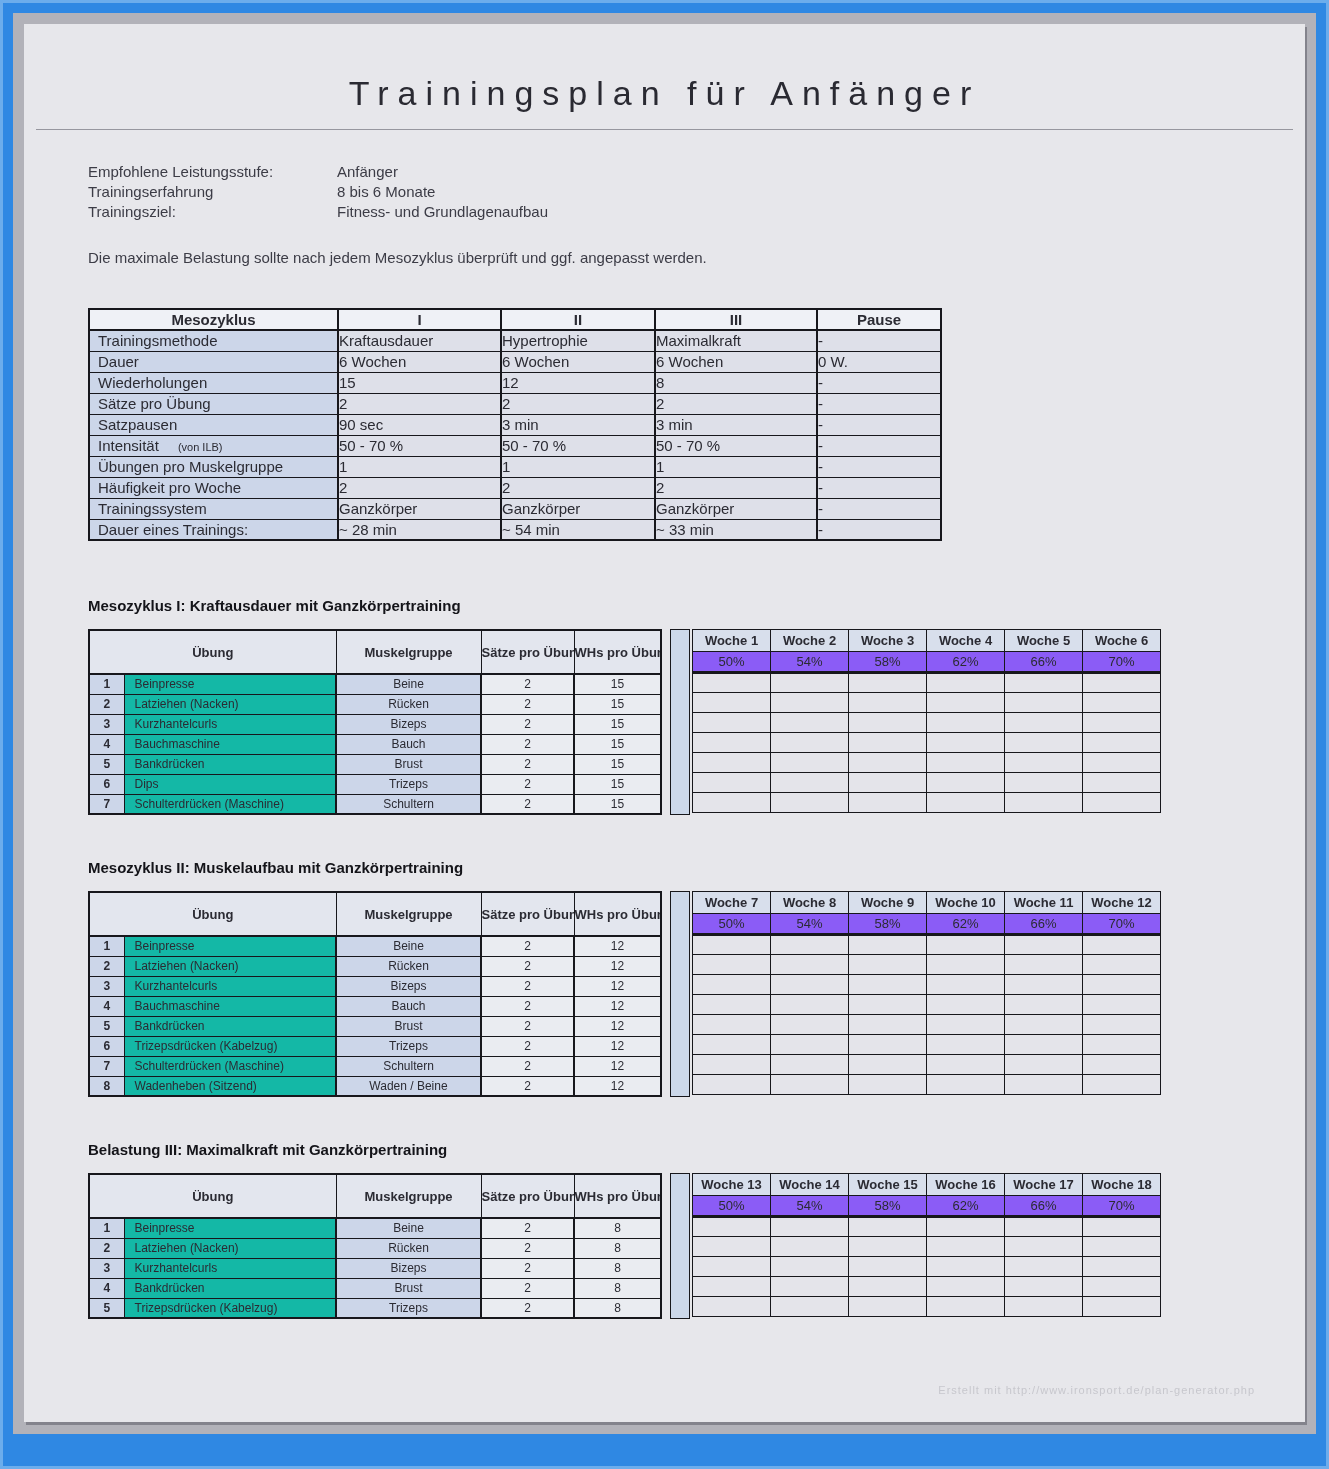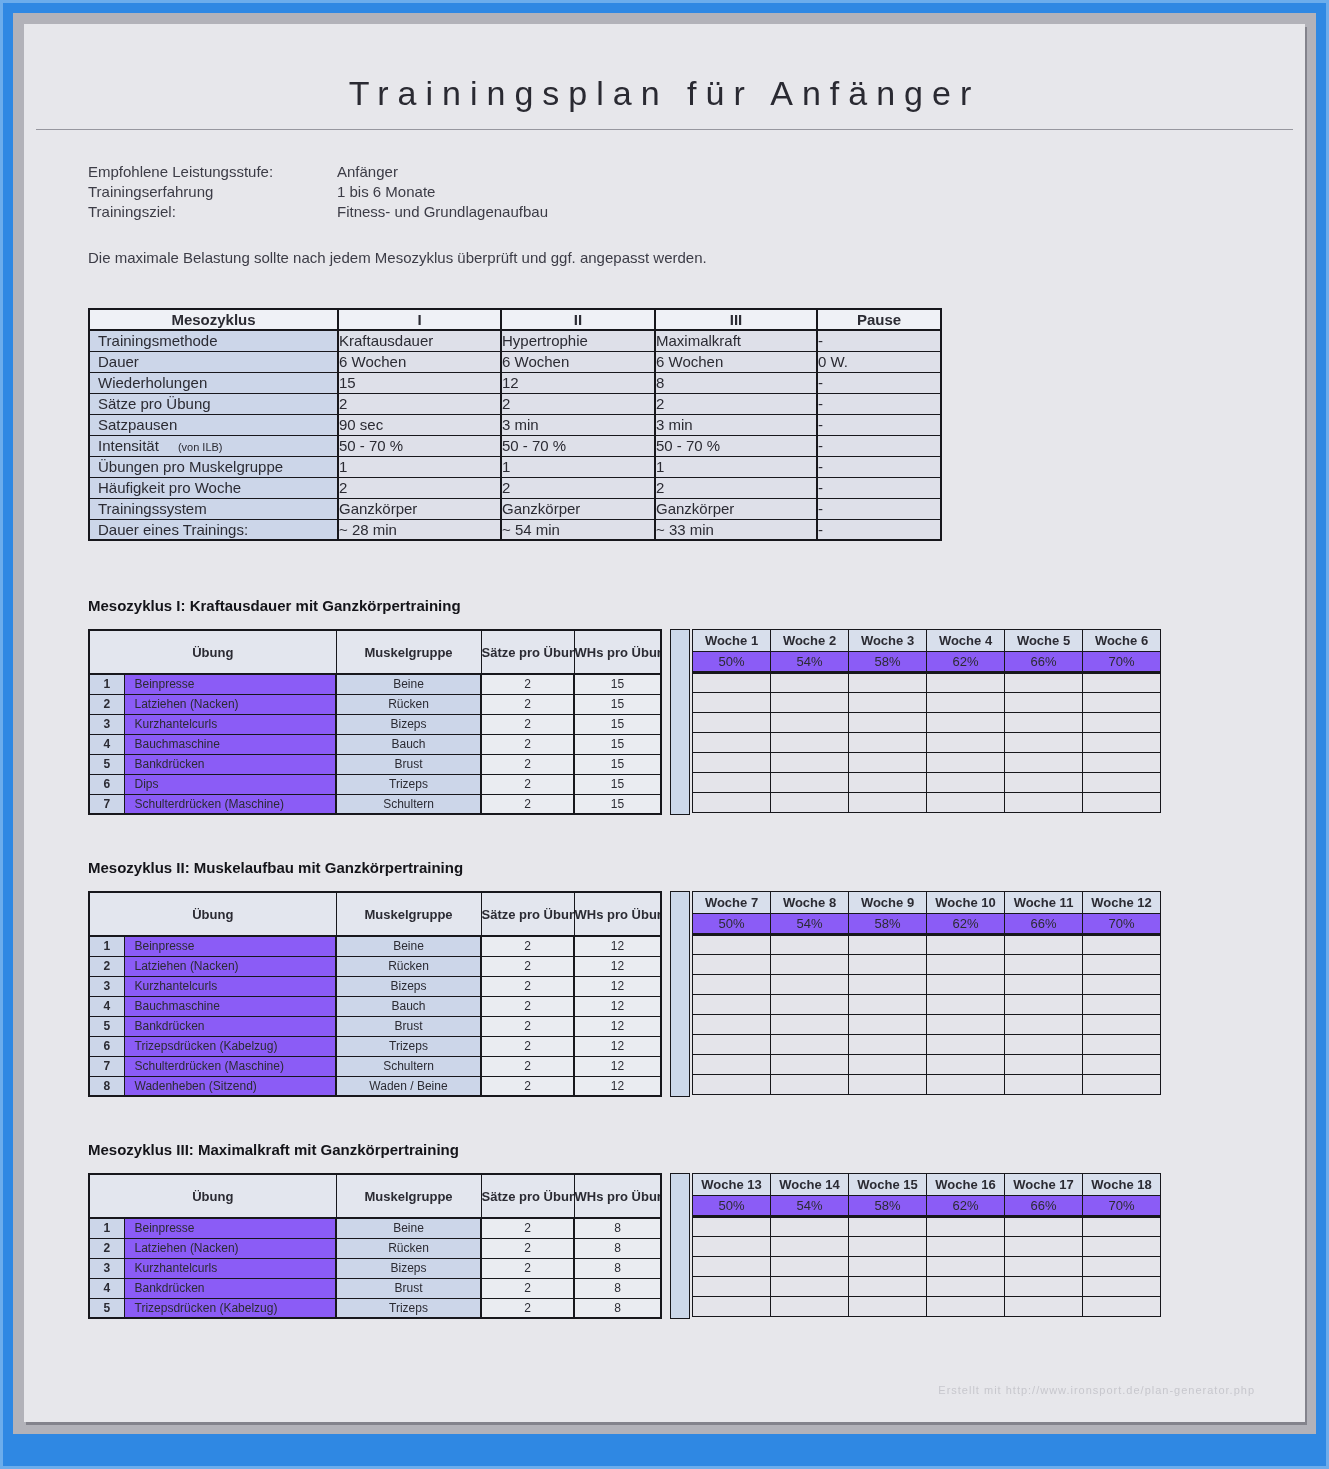--- a/index.html
+++ b/index.html
@@ -73,21 +73,21 @@
   
   .ex { width: 572px; font-size: 12px; border: 2px solid #17171c; }
   .ex th, .ex td { border: 1px solid #17171c; overflow: hidden; white-space: nowrap; }
   .ex thead th {
     height: 44px; background: #e3e6ee; font-weight: bold; font-size: 13px;
     text-align: center; border-bottom-width: 2px; vertical-align: middle;
   }
   .pre { white-space: pre-line; }
   .ex td { height: 20px; }
   .ex .nr { background: #ccd6e9; font-weight: bold; text-align: center; }
-  .ex .name { background: #8b5cf6; padding-left: 10px; margin-left: 40px; }
+  .ex .name { background: #14b8a6; padding-left: 10px; margin-left: 40px; }
   .ex .muscle { background: #ccd6e9; text-align: center; border-left-width: 2px; }
   .ex .sets, .ex .reps { background: #eaecf1; text-align: center; border-left-width: 2px; }
 
   
   .strip {
     width: 20px; align-self: stretch; margin-left: 8px;
     background: #ccd8ea; border: 1px solid #17171c;
   }
 
   
@@ -116,21 +116,21 @@
       <h1 class="title">Trainingsplan für Anfänger</h1>
       <hr class="rule">
 
       <div class="content">
 
         <div class="info">
           <div class="info-row">
             <span class="info-label">Empfohlene Leistungsstufe:</span><span class="info-value">Anfänger</span>
           </div>
           <div class="info-row">
-            <span class="info-label">Trainingserfahrung</span><span class="info-value">1 bis 6 Monate</span>
+            <span class="info-label">Trainingserfahrung</span><span class="info-value">8 bis 6 Monate</span>
           </div>
           <div class="info-row">
             <span class="info-label">Trainingsziel:</span><span class="info-value">Fitness- und Grundlagenaufbau</span>
           </div>
         </div>
 
         <p class="note">Die maximale Belastung sollte nach jedem Mesozyklus überprüft und ggf. angepasst werden.</p>
 
         <table class="overview">
           <colgroup>
@@ -557,21 +557,21 @@
                       <td></td>
                       <td></td>
                       <td></td>
                       <td></td>
                     </tr>
                   </tbody>
                 </table>
               </div>
             </section>
             <section class="meso">
-              <h2 class="meso-heading">Mesozyklus III: Maximalkraft mit Ganzkörpertraining</h2>
+              <h2 class="meso-heading">Belastung III: Maximalkraft mit Ganzkörpertraining</h2>
               <div class="tables">
                 <table class="ex">
                   <colgroup>
                     <col style="width: 35px;">
                     <col style="width: 212px;">
                     <col style="width: 145px;">
                     <col style="width: 93px;">
                     <col style="width: 87px;">
                   </colgroup>
                   <thead>

